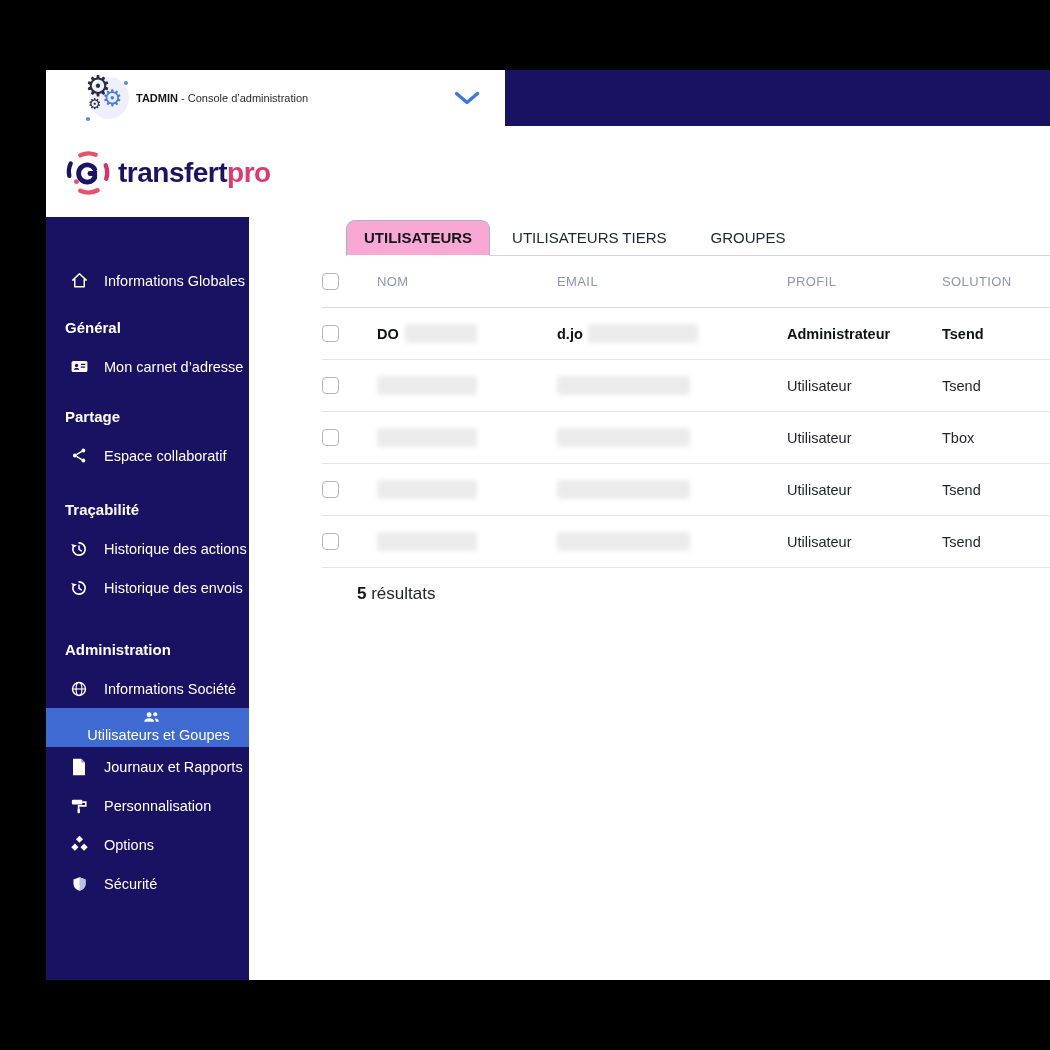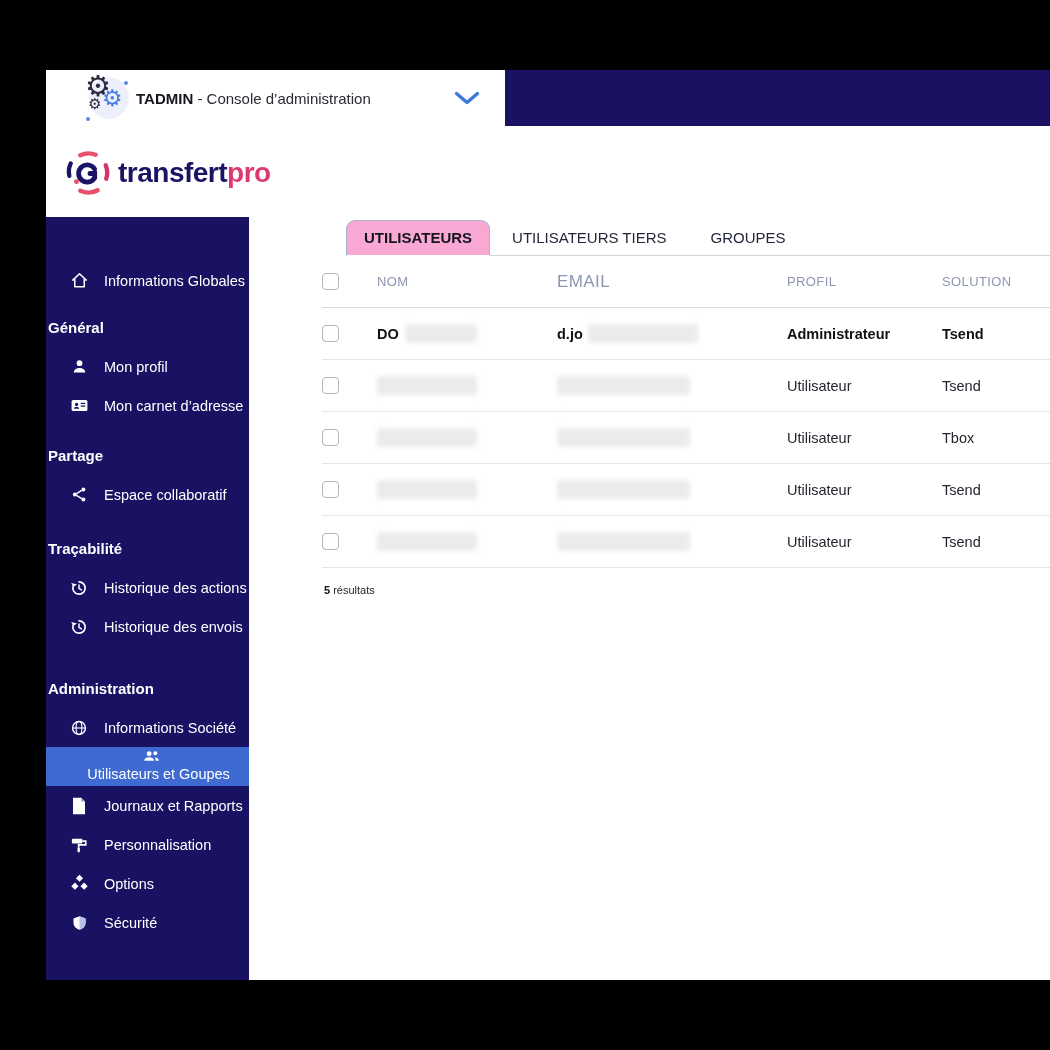--- a/index.html
+++ b/index.html
@@ -13,37 +13,37 @@
   .navy-strip { position:absolute; left:459px; top:0; right:0; height:56px; background:#191262; }
 
   .gears-wrap { position:relative; width:46px; height:50px; margin-left:38px; flex:0 0 auto; }
   .gears-bg { position:absolute; left:5px; top:4px; width:40px; height:42px; border-radius:50%; background:#edf0fb; }
   .gear-big { position:absolute; left:1px; top:-4px; font-size:29px; color:#2b2b42; }
   .gear-blue { position:absolute; left:18px; top:12px; font-size:23px; color:#4a7de0; }
   .gear-small { position:absolute; left:4px; top:22px; font-size:15px; color:#2b2b42; }
   .gear-dot { position:absolute; width:4px; height:4px; border-radius:50%; background:#5b88e8; }
   .gear-dot.d1 { right:2px; top:8px; } .gear-dot.d2 { left:2px; bottom:2px; }
 
-  .tadmin-title { margin-left:6px; font-size:15px; color:#2a2a33; white-space:nowrap; }
+  .tadmin-title { margin-left:6px; font-size:11px; color:#2a2a33; white-space:nowrap; }
   .tadmin-title b { color:#15151f; }
   .tab-chevron { margin-left:auto; margin-right:25px; flex:0 0 auto; }
 
   
   .logo-row { position:absolute; left:19px; top:80px; display:flex; align-items:center; }
   .logo-mark { width:46px; height:46px; flex:0 0 auto; }
   .logo-word { font-size:28px; font-weight:bold; letter-spacing:-0.5px; margin-left:7px; }
   .logo-word .wm { color:#1b1464; }
   .logo-word .wa { color:#de3a70; }
 
   
   .sidebar { position:absolute; left:0; top:147px; width:203px; bottom:0; background:#191262; padding-top:44px; color:#fff; }
   .side-item { height:39px; display:flex; align-items:center; padding-left:22px; font-size:14.5px; cursor:default; }
   .side-item .ic { width:22px; margin-right:14px; display:flex; justify-content:center; align-items:center; flex:0 0 auto; }
   .side-item.selected { background:#3e6ad1;flex-direction:column; }
-  .side-section { height:39px; display:flex; align-items:center; padding-left:2px; font-size:15px; font-weight:bold; }
+  .side-section { height:39px; display:flex; align-items:center; padding-left:19px; font-size:15px; font-weight:bold; }
   .mt-a { margin-top:8px; } .mt-b { margin-top:11px; } .mt-c { margin-top:15px; } .mt-d { margin-top:23px; }
 
   
   .main { position:absolute; left:248px; top:56px; right:0; bottom:0; background:#fff; }
 
   .tabs-row { margin:94px 0 0 52px; display:flex; align-items:flex-end; border-bottom:1px solid #d3d5dd; }
   .tab { padding:8px 0 9px; margin-right:44px; font-size:15px; color:#23263a; white-space:nowrap; cursor:pointer; }
   .tab.active { border:1px solid #aab2cf; border-bottom:1px solid #fff; border-radius:9px 9px 0 0; padding:8px 17px 9px; margin-bottom:-1px; margin-right:22px; font-weight:bold; color:#14141f; background:#f9a8d4; }
 
   .table { margin-left:28px; }
@@ -60,21 +60,21 @@
 
   .st { display:flex; align-items:center;text-decoration:underline; }
   .st-circle { width:20px; height:20px; border-radius:50%; display:flex; align-items:center; justify-content:center; flex:0 0 auto; }
   .st-green { background:#2aa64a; }
   .st-slate { background:#6d7596; position:relative; }
   .st-badge { position:absolute; right:-4px; bottom:-3px; width:12px; height:12px; border-radius:50%; background:#5d6487; border:1.5px solid #fff; color:#fff; font-size:7px; font-weight:bold; display:flex; align-items:center; justify-content:center; }
   .st-red { background:#f25f5f; }
   .st-minus { width:10px; height:2.5px; background:#fff; border-radius:2px; }
   .sso-label { color:#e84b4b; font-size:14.5px; margin-left:7px; }
 
-  .results { margin:16px 0 0 30px; font-size:11px; color:#23262e; }
+  .results { margin:16px 0 0 63px; font-size:17px; color:#23262e; }
   .results b { color:#101216; }
 </style>
 </head>
 <body>
 
 <div class="app">
 
   <div class="tadmin-tab">
     <div class="gears-wrap">
       <div class="gears-bg"></div>
@@ -114,29 +114,20 @@
       <span class="ic">
         <svg width="19" height="19" viewBox="0 0 24 24">
             <path d="M3.5 11.5 L12 3.5 L20.5 11.5 M6 10.5 V20 H18 V10.5" fill="none" stroke="#fff" stroke-width="1.9" stroke-linecap="round" stroke-linejoin="round"></path>
           </svg>
       </span>
       <span>Informations Globales</span>
     </div>
 
     <div class="side-section mt-a">Général</div>
 
-    <div class="side-item">
-      <span class="ic">
-        <svg width="17" height="17" viewBox="0 0 24 24">
-            <circle cx="12" cy="7.3" r="4" fill="#fff"></circle>
-            <path d="M4 20.5c0-4.2 4-6.3 8-6.3s8 2.1 8 6.3z" fill="#fff"></path>
-          </svg>
-      </span>
-      <span>Mon profil</span>
-    </div>
 
     <div class="side-item">
       <span class="ic">
         <svg width="19" height="19" viewBox="0 0 24 24">
             <rect x="2" y="5" width="20" height="14" rx="2" fill="#fff"></rect>
             <circle cx="8.3" cy="10.6" r="2.1" fill="#191262"></circle>
             <path d="M5 16.2c0-1.8 1.6-2.7 3.3-2.7s3.3.9 3.3 2.7z" fill="#191262"></path>
             <rect x="13.6" y="8.6" width="5.6" height="1.6" fill="#191262"></rect>
             <rect x="13.6" y="12" width="5.6" height="1.6" fill="#191262"></rect>
           </svg>
@@ -258,21 +249,21 @@
       <div class="tab">GROUPES</div>
     </div>
 
     <div class="table">
 
       <div class="trow thead">
         <div class="cell">
             <span class="checkbox"></span>
           </div>
         <div class="cell" style="color:#8e96b3;font-size:13px;">NOM</div>
-        <div class="cell" style="color:#8e96b3;font-size:17px;">EMAIL</div>
+        <div class="cell" style="color:#8e96b3;font-size:13px;">EMAIL</div>
         <div class="cell" style="color:#8e96b3;font-size:13px;">PROFIL</div>
         <div class="cell" style="color:#8e96b3;font-size:13px;">SOLUTION</div>
         <div class="cell" style="color:#8e96b3;font-size:13px;">STATUT</div>
       </div>
 
       <div class="trow row-bold">
         <div class="cell">
             <span class="checkbox"></span>
           </div>
         <div class="cell">

